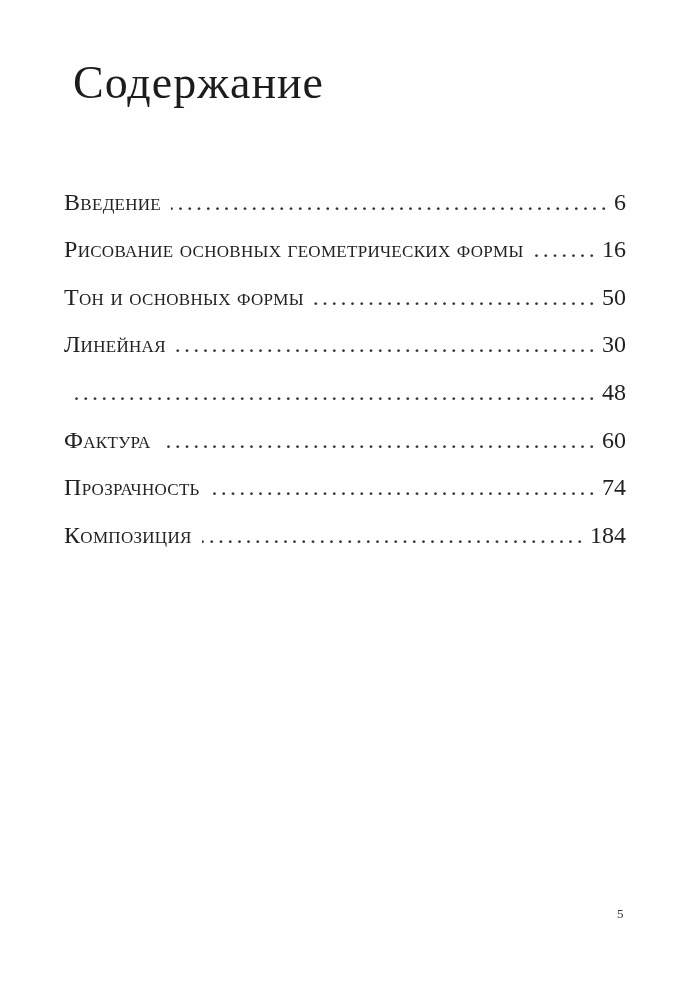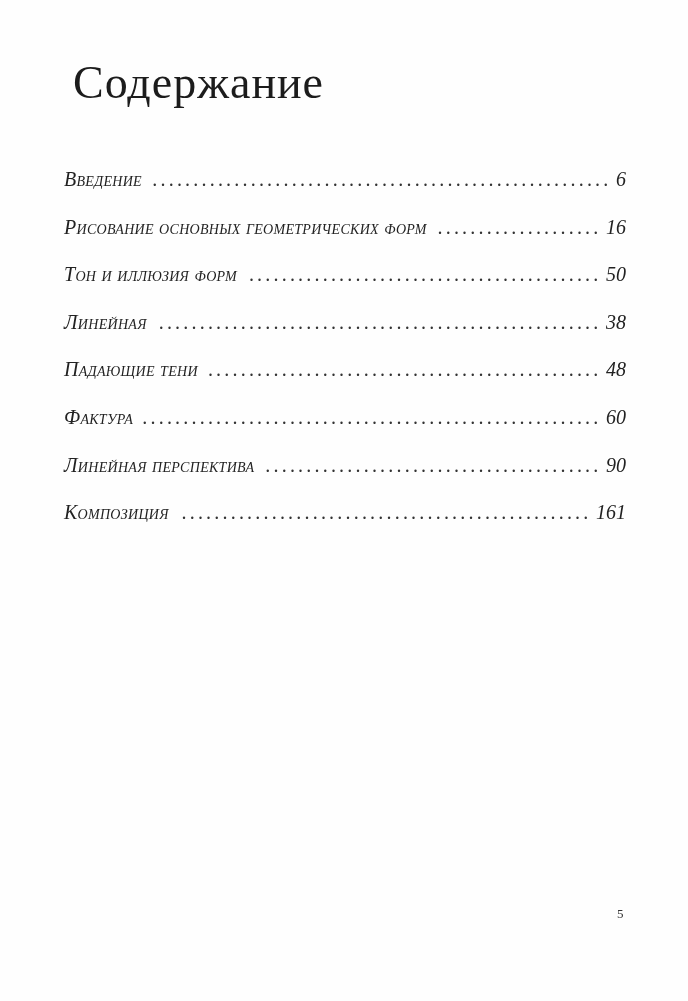--- a/index.html
+++ b/index.html
@@ -37,26 +37,25 @@
       position: absolute;
       left: 64px;
       top: 168px;
       width: 562px;
       margin: 0;
       padding: 0;
       list-style: none;
     }
     .toc-row {
       display: flex;
-      align-items: flex-start;
+      align-items: flex-end;
       height: 47.6px;
       font-family: "Liberation Serif", "DejaVu Serif", serif;
-      font-size: 20px;
+      font-size: 24px;
       color: #222;
-      font-style: italic;
     }
     .toc-label {
       font-variant: small-caps;
       white-space: nowrap;
       letter-spacing: 0.3px;
     }
     .toc-dots {
       flex: 1;
       margin: 0 4px 0 10px;
       overflow: hidden;
@@ -88,50 +87,49 @@
 <div class="page">
   <h1 class="title">Содержание</h1>
 
   <ul class="toc">
     <li class="toc-row">
       <span class="toc-label">Введение</span>
       <span class="toc-dots"></span>
       <span class="toc-page">6</span>
     </li>
     <li class="toc-row">
-      <span class="toc-label">Рисование основных геометрических форм</span>
+      <span class="toc-label">Рисование основных геометрических формы</span>
       <span class="toc-dots"></span>
       <span class="toc-page">16</span>
     </li>
     <li class="toc-row">
-      <span class="toc-label">Тон и иллюзия форм</span>
+      <span class="toc-label">Тон и основных формы</span>
       <span class="toc-dots"></span>
       <span class="toc-page">50</span>
     </li>
     <li class="toc-row">
       <span class="toc-label">Линейная</span>
       <span class="toc-dots"></span>
-      <span class="toc-page">38</span>
+      <span class="toc-page">30</span>
     </li>
     <li class="toc-row">
-      <span class="toc-label">Падающие тени</span>
       <span class="toc-dots"></span>
       <span class="toc-page">48</span>
     </li>
     <li class="toc-row">
       <span class="toc-label">Фактура</span>
       <span class="toc-dots"></span>
       <span class="toc-page">60</span>
     </li>
     <li class="toc-row">
-      <span class="toc-label">Линейная перспектива</span>
+      <span class="toc-label">Прозрачность</span>
       <span class="toc-dots"></span>
-      <span class="toc-page">90</span>
+      <span class="toc-page">74</span>
     </li>
     <li class="toc-row">
       <span class="toc-label">Композиция</span>
       <span class="toc-dots"></span>
-      <span class="toc-page">161</span>
+      <span class="toc-page">184</span>
     </li>
   </ul>
 
   <div class="page-number">5</div>
 </div>
 
 </body></html>

